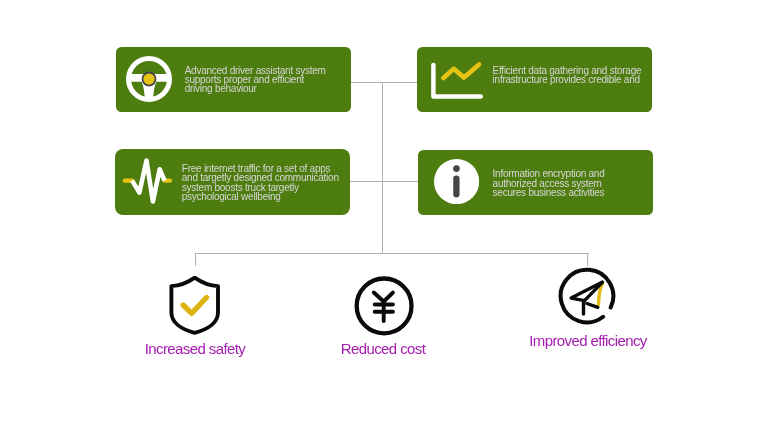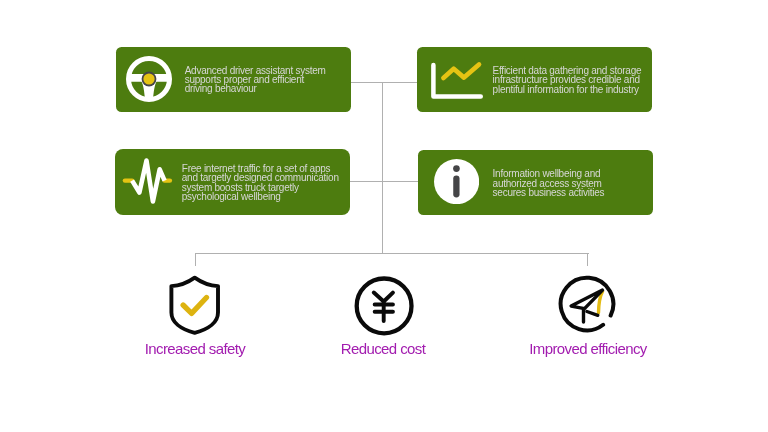--- a/index.html
+++ b/index.html
@@ -53,21 +53,20 @@
   <div class="card" style="left:417px;top:47px;width:235px;height:65px;">
     <div class="ico" style="left:11.5px;top:12.5px;">
       <svg width="57" height="42" viewBox="0 0 57 42">
         <path d="M4.4 4.9 V36.4 H51.75" fill="none" stroke="#ffffff" stroke-width="4.5" stroke-linecap="round" stroke-linejoin="round"></path>
         <path d="M14.4 17.9 L24.7 8.8 L35.0 17.6 L50.0 4.4" fill="none" stroke="#e5c313" stroke-width="4.7" stroke-linecap="round" stroke-linejoin="round"></path>
       </svg>
     </div>
     <div class="txt" style="left:75.6px;top:19.1px;">
       <div>Efficient data gathering and storage</div>
       <div>infrastructure provides credible and</div>
-      <div>plentiful information for the industry</div>
     </div>
   </div>
 
   <div class="card" style="left:115px;top:149px;width:235px;height:66px;border-radius:8px;">
     <div class="ico" style="left:6px;top:8px;">
       <svg width="54" height="50" viewBox="0 0 54 50">
         <path d="M3.9 23.6 H11.1" stroke="#e5c313" stroke-width="4.4" stroke-linecap="round" fill="none"></path>
         <path d="M43.6 23.6 H48.9" stroke="#e5c313" stroke-width="4.4" stroke-linecap="round" fill="none"></path>
         <path d="M11.1 23.6 L18.4 35.5 L25.5 3.5 L31.9 44.5 L38.7 12.3 L43.6 23.6" fill="none" stroke="#ffffff" stroke-width="4.6" stroke-linejoin="round" stroke-linecap="butt"></path>
       </svg>
@@ -82,21 +81,21 @@
 
   <div class="card" style="left:418px;top:150px;width:235px;height:65px;">
     <div class="ico" style="left:15.65px;top:9.05px;">
       <svg width="45.2" height="45.2" viewBox="0 0 45.2 45.2">
         <circle cx="22.6" cy="22.6" r="22.6" fill="#ffffff"></circle>
         <circle cx="22.45" cy="9.55" r="3.35" fill="#454547"></circle>
         <rect x="19.25" y="16.45" width="6.3" height="22" rx="3.15" fill="#454547"></rect>
       </svg>
     </div>
     <div class="txt" style="left:74.6px;top:19.4px;">
-      <div>Information wellbeing and</div>
+      <div>Information encryption and</div>
       <div>authorized access system</div>
       <div>secures business activities</div>
     </div>
   </div>
 
   <div class="leaf" style="left:115px;top:272px;width:160px;height:90px;">
     <svg width="58" height="64" viewBox="0 0 58 64" style="left:52px;top:2px;">
       <path d="M27.7 3.7 C21 8.5 13 11.8 4.4 12.1 L4.4 38.5 C4.4 48 13.5 55.2 27.7 58.8
                C41.9 55.2 51.0 48 51.0 38.5 L51.0 12.1 C42.4 11.8 34.4 8.5 27.7 3.7 Z" fill="none" stroke="#0a0a0a" stroke-width="3.9" stroke-linejoin="round"></path>
       <path d="M16.1 31.0 L24.6 39.4 L39.5 23.5" fill="none" stroke="#ddb310" stroke-width="5.3" stroke-linecap="round" stroke-linejoin="round"></path>
@@ -107,21 +106,21 @@
   <div class="leaf" style="left:303px;top:272px;width:160px;height:90px;">
     <svg width="61" height="62" viewBox="0 0 61 62" style="left:51.2px;top:3px;">
       <circle cx="30.1" cy="30.9" r="27.4" fill="none" stroke="#0a0a0a" stroke-width="4.3"></circle>
       <path d="M19.8 17.6 L29.7 26.5 L38.9 17.6" fill="none" stroke="#0a0a0a" stroke-width="4" stroke-linecap="round" stroke-linejoin="round"></path>
       <path d="M20.7 29.45 H38.9 M20.7 36.85 H38.9" fill="none" stroke="#0a0a0a" stroke-width="4" stroke-linecap="round"></path>
       <path d="M29.7 26.5 V46.1" fill="none" stroke="#0a0a0a" stroke-width="3.9" stroke-linecap="round"></path>
     </svg>
     <div class="lbl" style="left:0;top:68px;width:160px;">Reduced cost</div>
   </div>
 
-  <div class="leaf" style="left:508px;top:272px;width:160px;height:90px;text-decoration:underline;">
+  <div class="leaf" style="left:508px;top:264px;width:160px;height:90px;text-decoration:underline;">
     <svg width="62" height="62" viewBox="0 0 62 62" style="left:49px;top:2px;">
       <path d="M53.63 41.53 A26.3 26.3 0 1 0 46.12 50.79" fill="none" stroke="#0a0a0a" stroke-width="4" stroke-linecap="round"></path>
       <path d="M45.6 17.3 C43.0 22.2 41.7 28 41.5 38.8" fill="none" stroke="#e3bb14" stroke-width="3.4" stroke-linecap="round"></path>
       <path d="M45.5 16.1 L14.1 32.1 L27.5 34.6 Z" fill="none" stroke="#0a0a0a" stroke-width="3.4" stroke-linejoin="round"></path>
       <path d="M26.5 34.6 L26.5 48" fill="none" stroke="#0a0a0a" stroke-width="3.4" stroke-linecap="round"></path>
       <path d="M29.9 37.5 L40.8 41.3" fill="none" stroke="#0a0a0a" stroke-width="3.4" stroke-linecap="round"></path>
     </svg>
     <div class="lbl" style="left:0;top:68px;width:160px;">Improved efficiency</div>
   </div>
 

